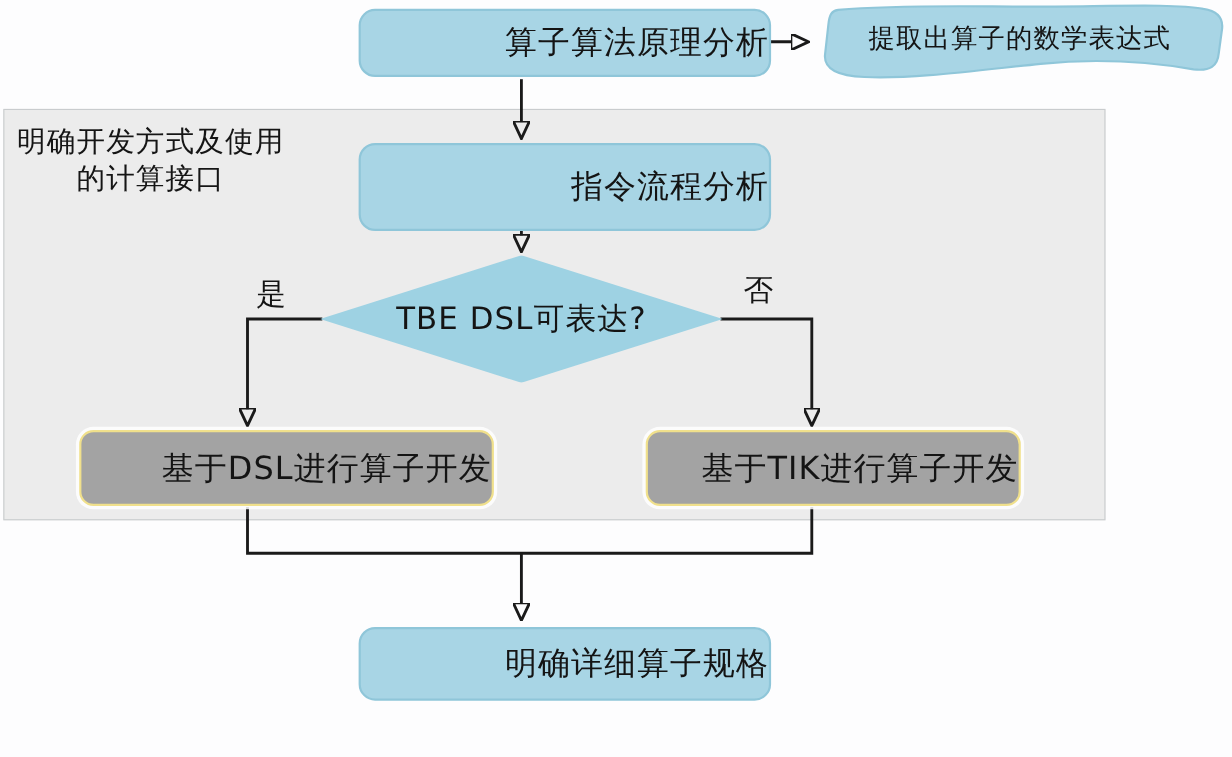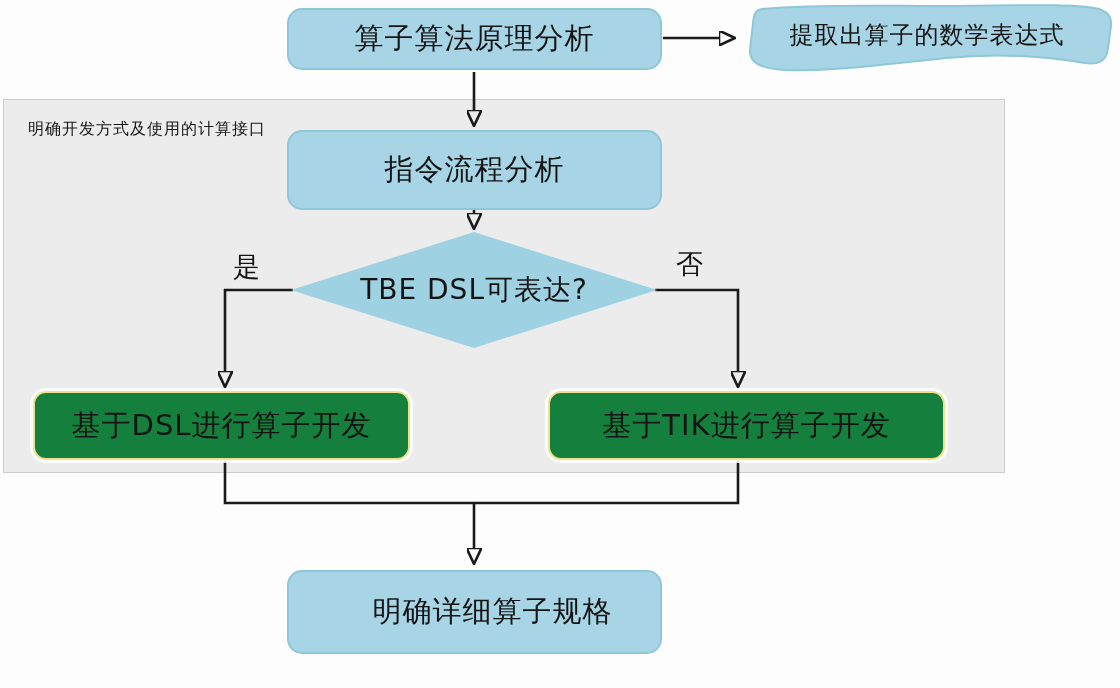--- a/index.html
+++ b/index.html
@@ -15,53 +15,54 @@
 
   .group-box {
     position: absolute;
     left: 3px; top: 99px; width: 1002px; height: 374px;
     background: #ececec;
     border: 1px solid #c9ccce;
   }
   .group-label {
     position: absolute;
     left: 8px; top: 112px; width: 258px;
-    font-size: 16px;
+    font-size: 26px;
     line-height: 34px;
-    text-align: right;
+    text-align: center;
     color: #151515;
     letter-spacing: 1px;
   }
 
   .node {
     position: absolute;
     display: flex;
     align-items: center;
-    justify-content: center;
+    justify-content: flex-end;
     text-align: center;
     letter-spacing: 1px;
+    margin-left: 39px;
   }
   .node-blue {
     background: #a8d5e5;
     border: 2px solid #8fc6d9;
     border-radius: 15px;
     font-size: 29px;
   }
   .node-yellow {
-    background: #15803d;
+    background: #a3a3a3;
     border: 2px solid #f0e08c;
     border-radius: 13px;
     box-shadow: 0 0 0 3px rgba(255,255,255,0.85);
     font-size: 29px;
   }
   #node-analysis    { left: 287px; top: 8px;   width: 375px; height: 62px; }
   #node-instruction { left: 287px; top: 130px; width: 375px; height: 80px; }
-  #node-spec        { left: 287px; top: 570px; width: 375px; height: 84px; padding-left: 36px; }
+  #node-spec        { left: 287px; top: 570px; width: 375px; height: 67px; padding-left: 36px; }
   #node-dsl         { left: 33px;  top: 391px; width: 377px; height: 69px; }
-  #node-tik         { left: 548px; top: 391px; width: 397px; height: 69px; }
+  #node-tik         { left: 548px; top: 391px; width: 341px; height: 69px; }
 
   .diamond {
     position: absolute;
     left: 291px; top: 232px; width: 366px; height: 116px;
     background: #9ed2e3;
     clip-path: polygon(50% 0%, 100% 50%, 50% 100%, 0% 50%);
     display: flex;
     align-items: center;
     justify-content: center;
     font-size: 28px;

